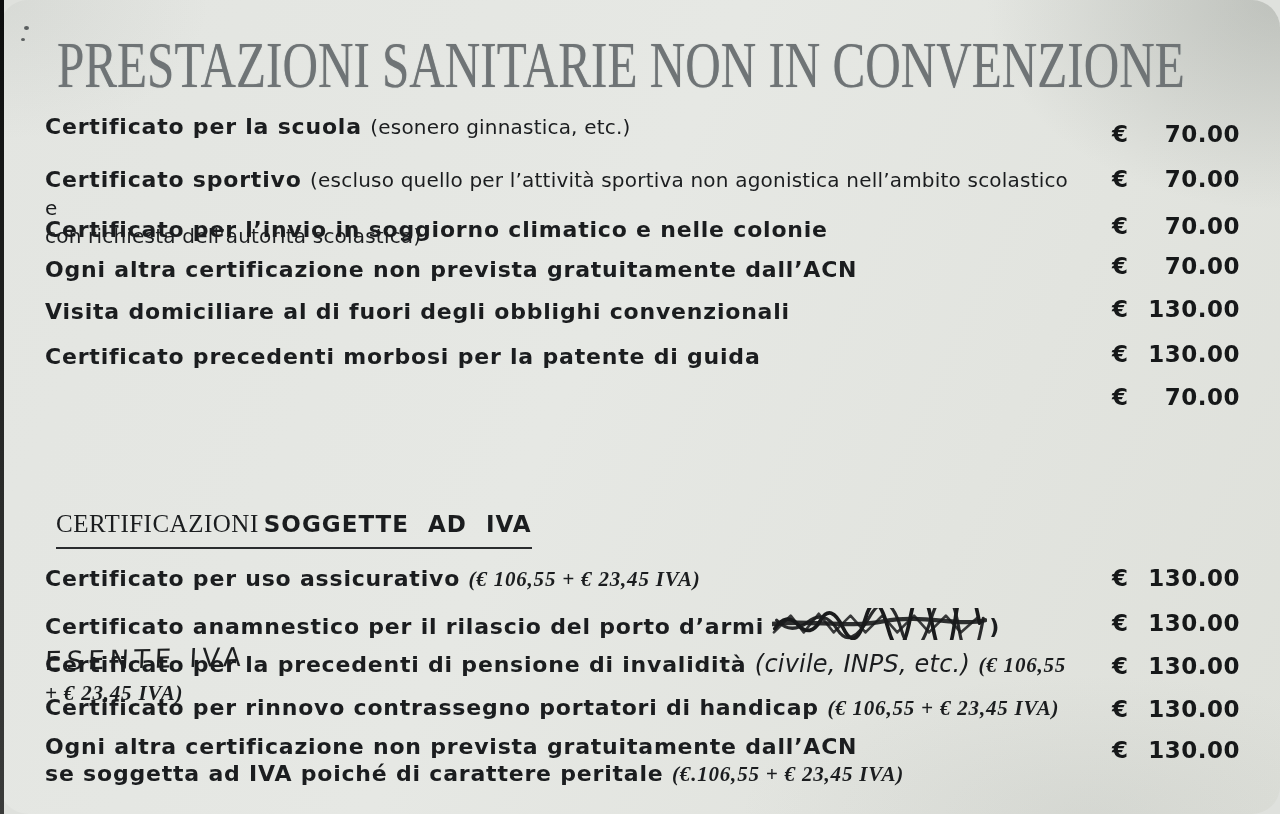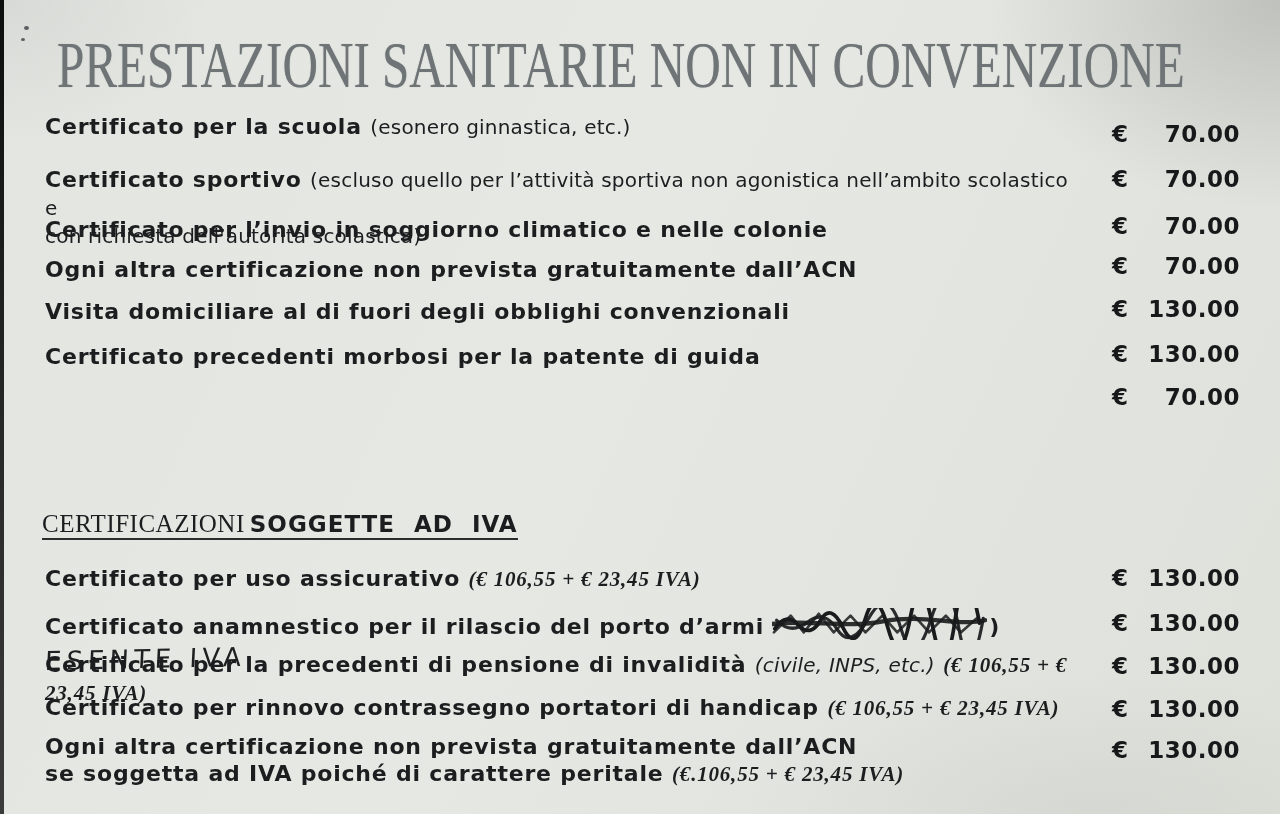--- a/index.html
+++ b/index.html
@@ -8,51 +8,52 @@
     font-family:"DejaVu Sans","Liberation Sans",sans-serif;
     background:#dfe1dd;
   }
   .photo{
     position:relative;width:1280px;height:814px;
     background:
       radial-gradient(ellipse 420px 300px at 100% 0%, rgba(110,116,110,0.30), rgba(110,116,110,0) 70%),
       radial-gradient(ellipse 500px 200px at 85% 100%, rgba(120,126,120,0.10), rgba(120,126,120,0) 70%),
       radial-gradient(ellipse 300px 200px at 0% 0%, rgba(130,136,130,0.12), rgba(130,136,130,0) 70%),
       linear-gradient(115deg,#e3e5e1 0%, #e6e8e4 45%, #dee0da 100%);
+    border-radius: 28px;
   }
   .edge-strip{
     position:absolute;left:0;top:0;width:4px;height:814px;
     background:linear-gradient(180deg,#0c0d0d,#2a2b2a 60%,#3a3b3a);
   }
   .speck{position:absolute;background:#5a5e5f;border-radius:50%;}
   .title{
     position:absolute;left:57px;top:28px;
     font-family:"Liberation Serif","DejaVu Serif",serif;
     font-size:63px;font-weight:normal;color:#6f7476;
     white-space:nowrap;letter-spacing:0px;
     transform:scale(0.78,1.04);transform-origin:left top;
     text-shadow:0 0 1px rgba(111,116,118,0.55);
   }
   .row{
     position:absolute;left:45px;width:1030px;
     color:#1b1d1f;font-weight:bold;font-size:22px;letter-spacing:0.8px;
     line-height:27px;
   }
   .note{font-weight:normal;font-size:20px;letter-spacing:0.2px;}
-  .qualifier{font-weight:normal;font-style:italic;font-size:20px;letter-spacing:0.2px;}
+  .qualifier{font-weight:normal;font-style:italic;font-size:24px;letter-spacing:0.2px;}
   .vat{font-style:italic;font-weight:bold;font-size:21px;font-family:Liberation Serif, serif;}
   .price{
     position:absolute;left:1112px;width:128px;
     display:flex;justify-content:space-between;align-items:baseline;
     color:#161819;font-weight:bold;font-size:23px;letter-spacing:0.5px;
   }
   .price .amt{text-align:left;}
   .sec-header{
-    position:absolute;left:42px;top:510px;
-    border-bottom:2px solid #2a2c2e;padding-bottom:0;
+    position:absolute;left:56px;top:510px;
+    border-bottom:2px solid #2a2c2e;padding-bottom:9px;
     color:#1b1d1f;white-space:nowrap;text-align:right;
   }
   .sec-header .h-serif{
     font-family:"Liberation Serif","DejaVu Serif",serif;
     font-size:25px;font-weight:normal;letter-spacing:0.5px;
   }
   .sec-header .h-bold{
     font-size:23px;font-weight:bold;letter-spacing:1px;word-spacing:10px;
   }
   .scribble{

